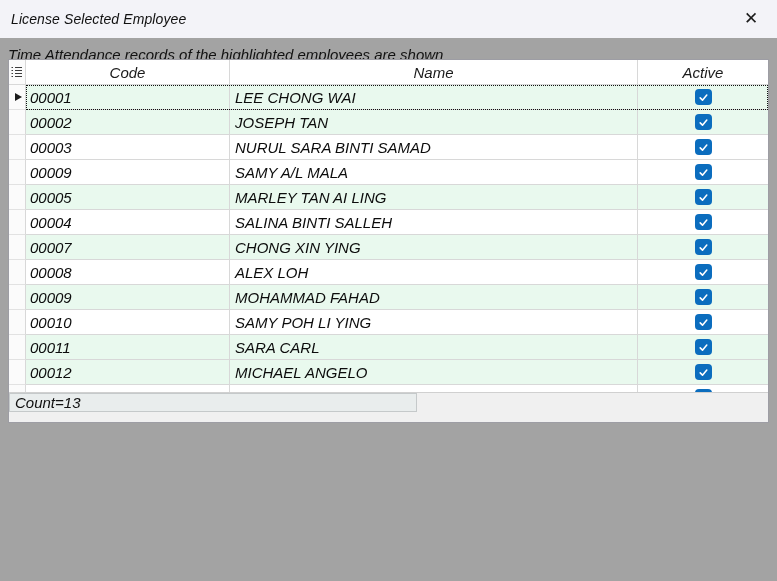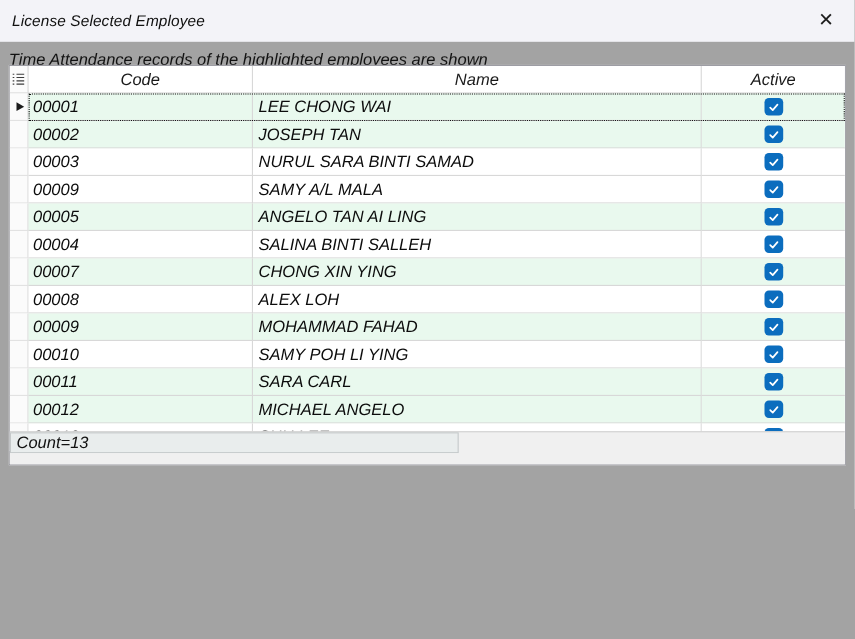--- a/index.html
+++ b/index.html
@@ -193,21 +193,21 @@
                   <path d="M2.4 6.4 L4.9 8.9 L9.6 3.4" fill="none" stroke="#ffffff" stroke-width="1.7" stroke-linecap="round" stroke-linejoin="round"></path>
                 </svg>
               </div>
             </div>
           </div>
         </div>
         <div class="row hl">
           <div class="ind"></div>
           <div class="cells">
             <div class="cell c-code">00005</div>
-            <div class="cell c-name">ANGELO TAN AI LING</div>
+            <div class="cell c-name">MARLEY TAN AI LING</div>
             <div class="cell c-active">
               <div class="checkbox">
                 <svg viewBox="0 0 12 12">
                   <path d="M2.4 6.4 L4.9 8.9 L9.6 3.4" fill="none" stroke="#ffffff" stroke-width="1.7" stroke-linecap="round" stroke-linejoin="round"></path>
                 </svg>
               </div>
             </div>
           </div>
         </div>
         <div class="row">

